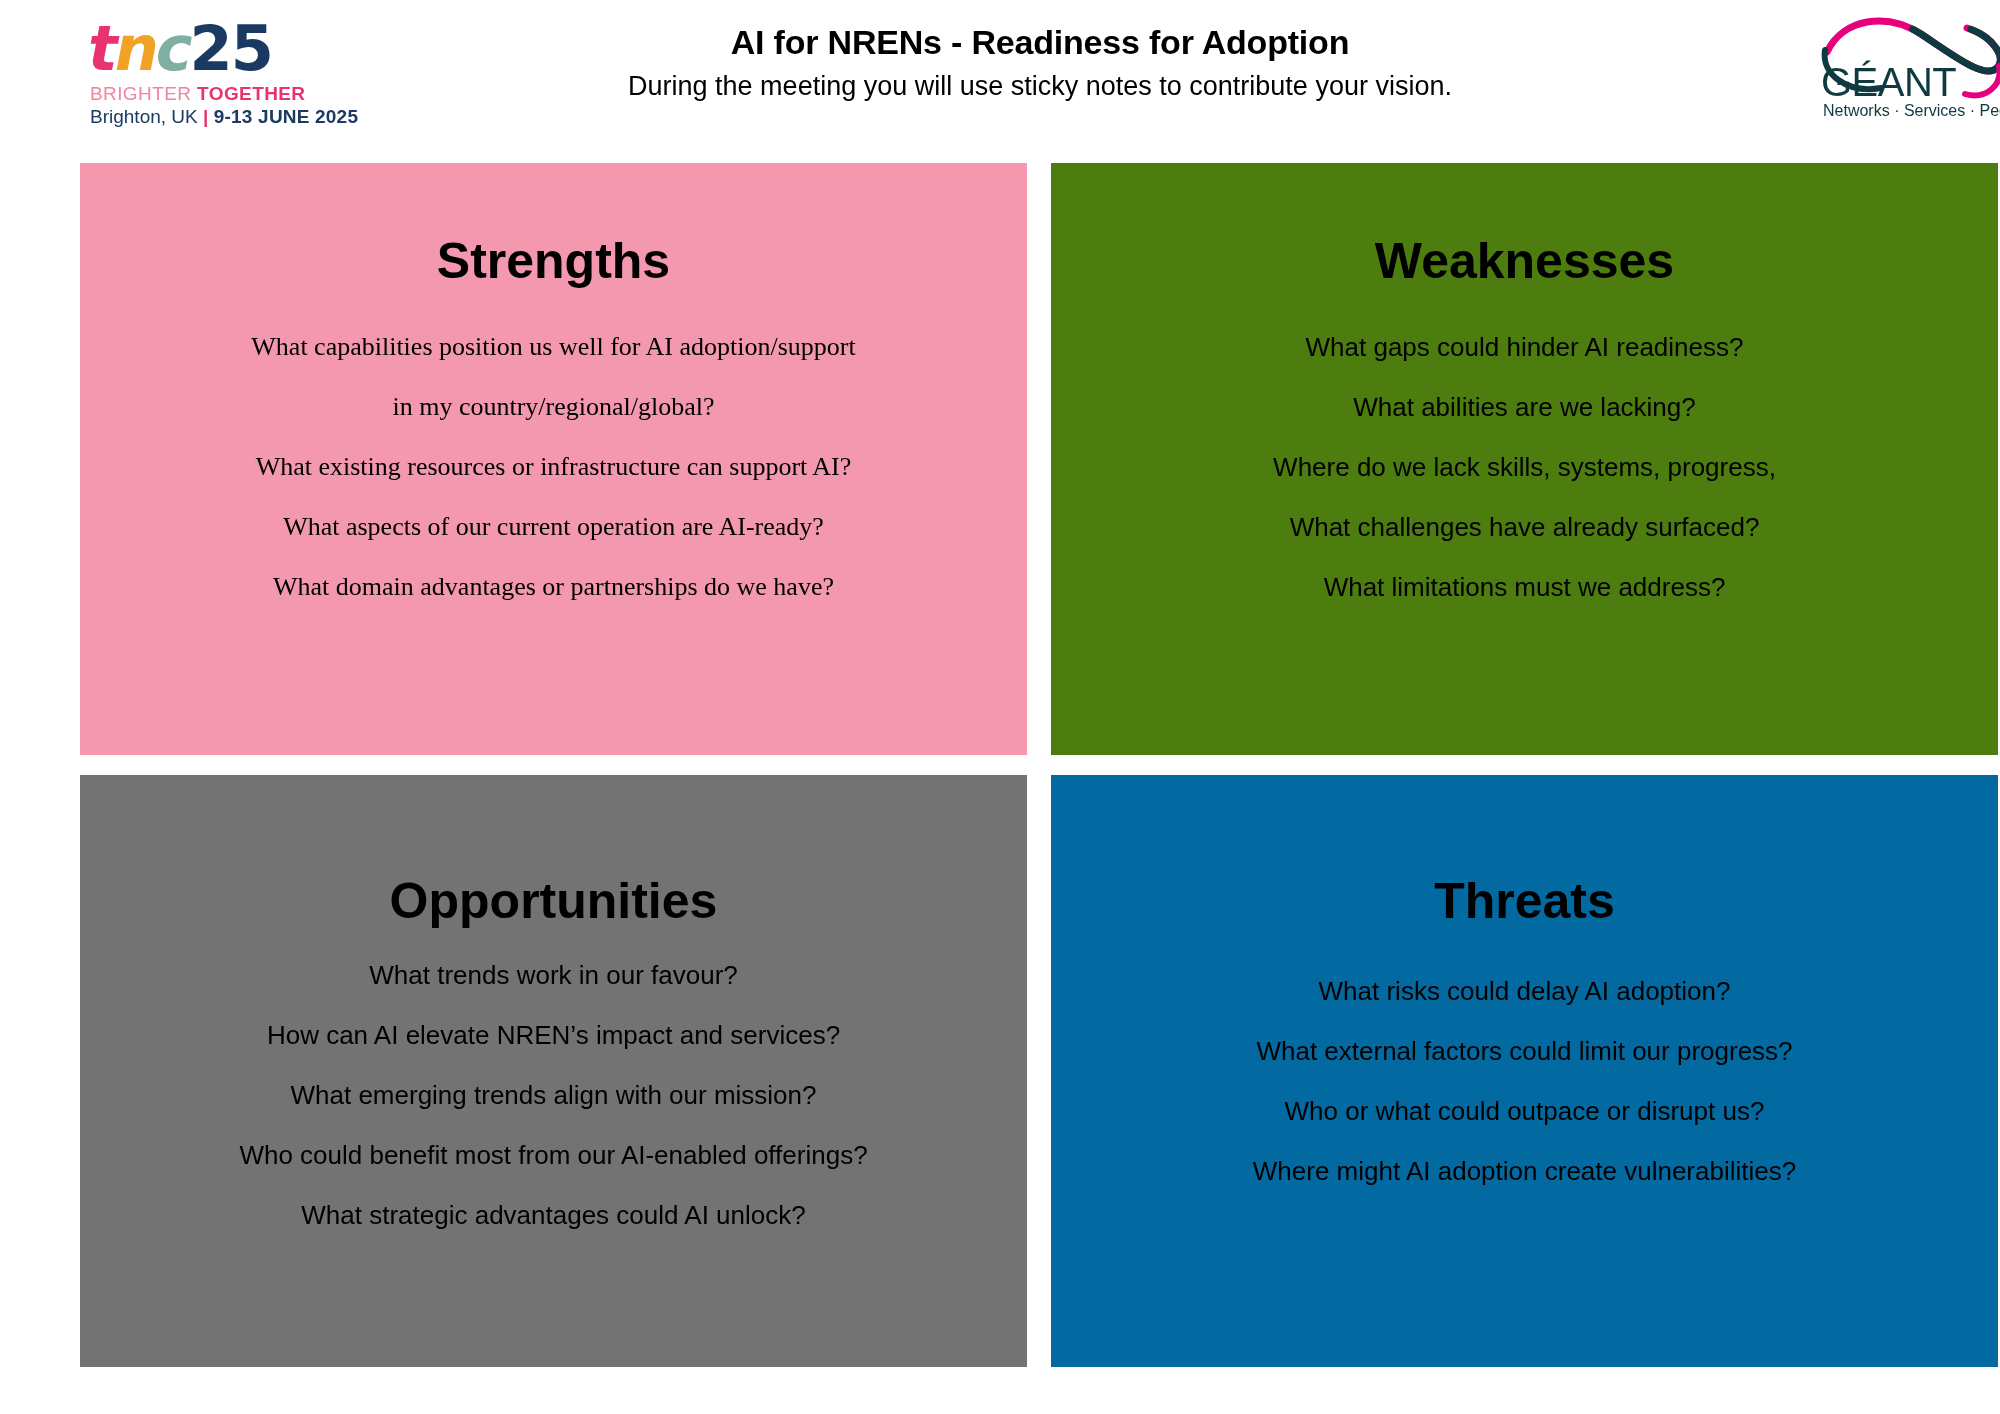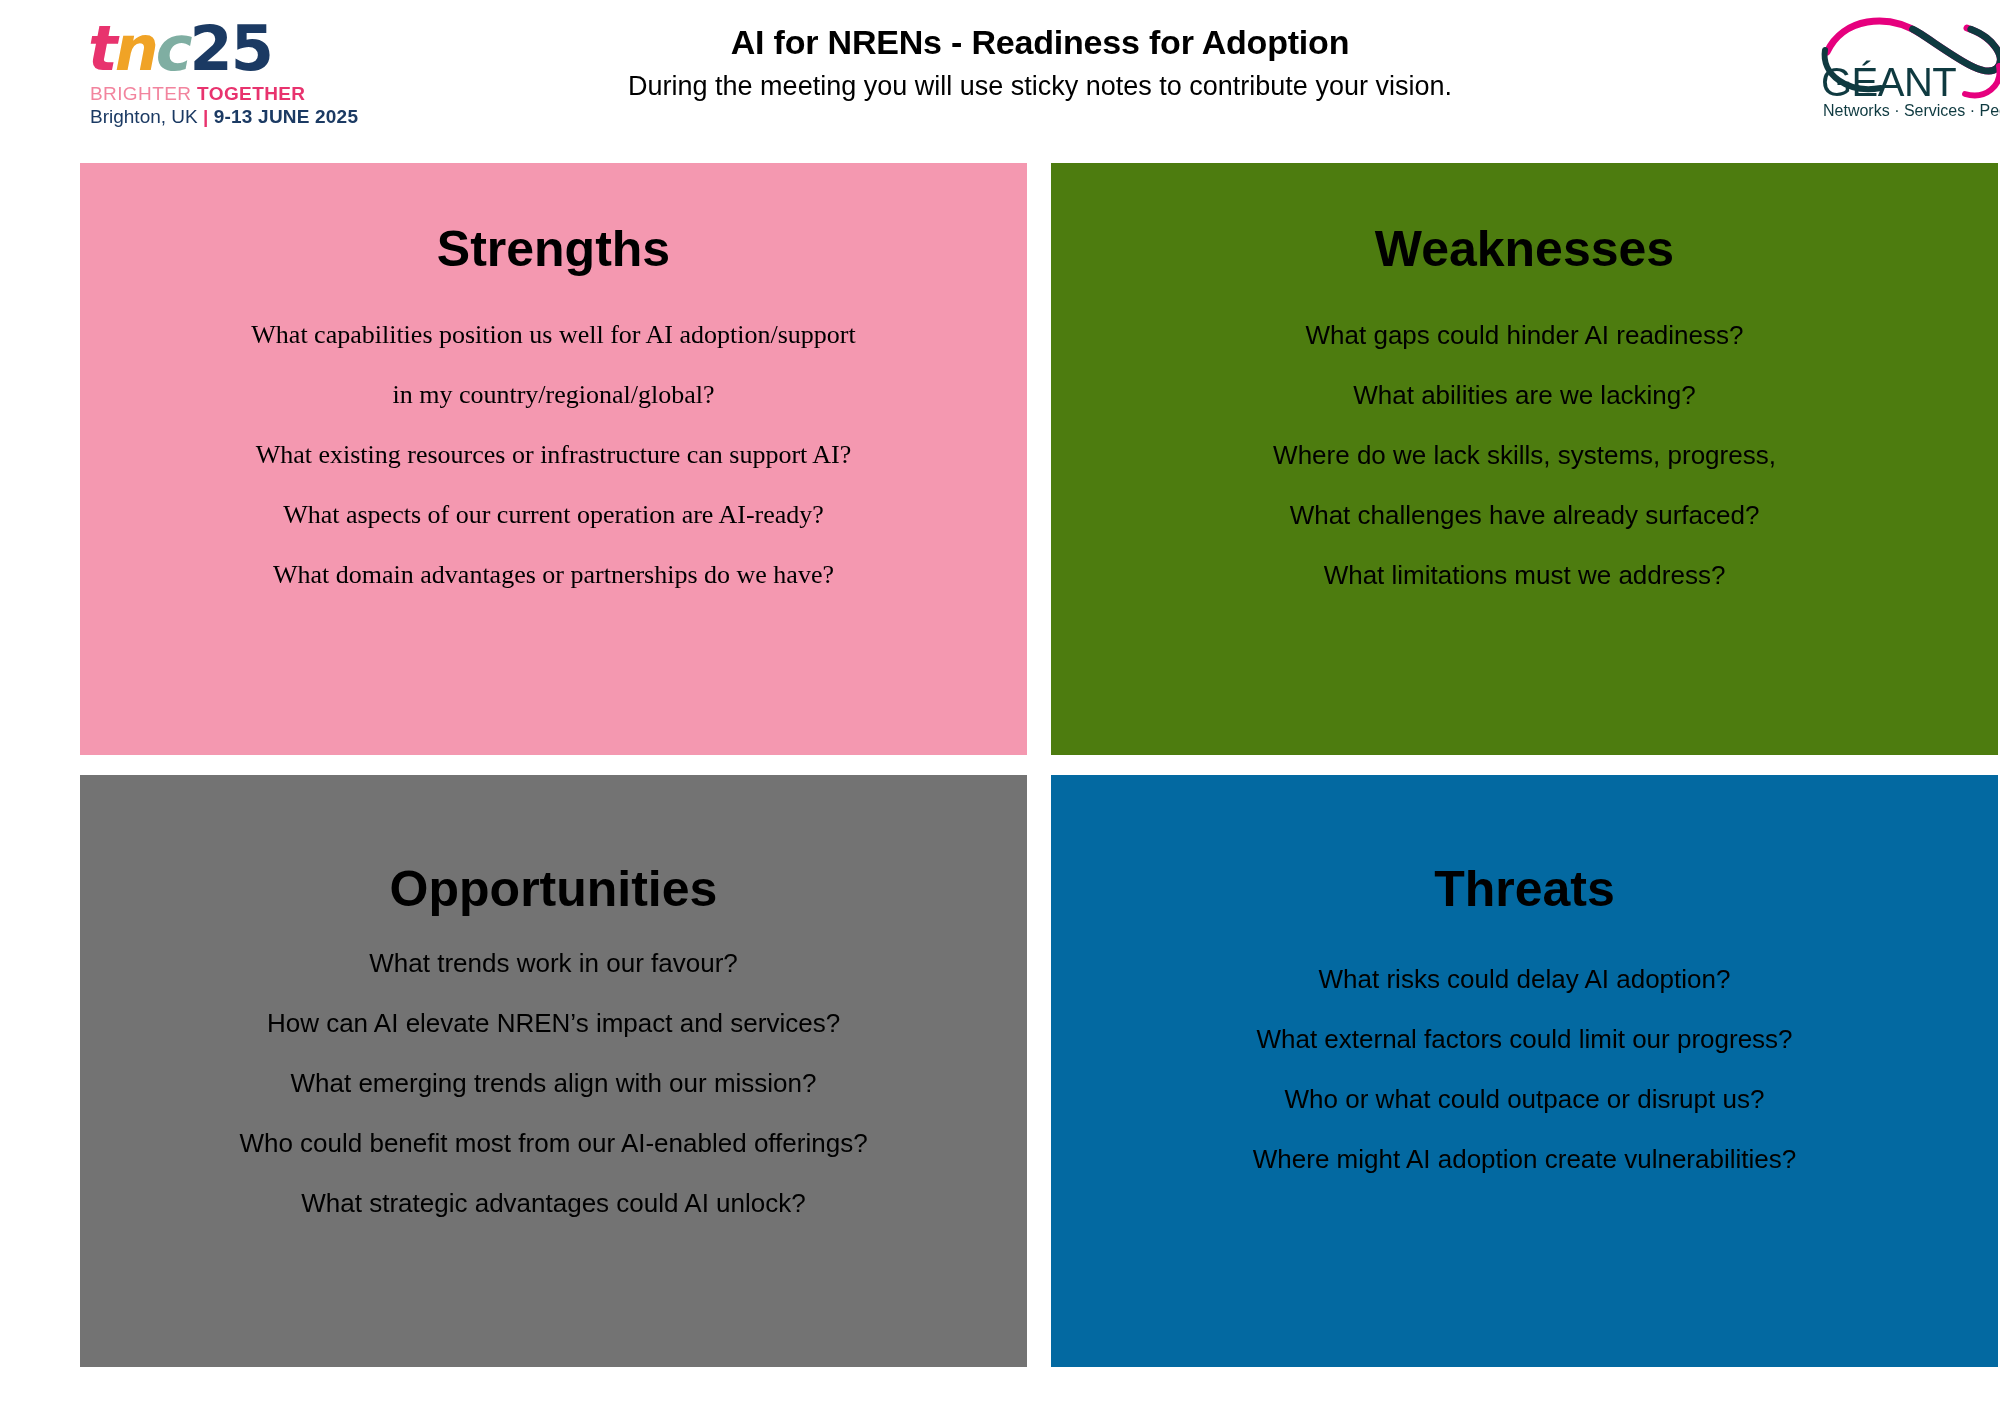--- a/index.html
+++ b/index.html
@@ -126,21 +126,21 @@
     left: 40px;
     top: 163px;
     width: 1918px;
     height: 1204px;
   }
   .quad {
     position: absolute;
     width: 947px;
     height: 592px;
     box-sizing: border-box;
-    padding: 24px 26px;
+    padding: 36px 26px;
     display: flex;
     flex-direction: column;
     align-items: center;
   }
   .quad.strengths     { left: 0;    top: 0;   background: #F498B0; }
   .quad.weaknesses    { left: 971px;top: 0;   background: #4d7c0f; }
   .quad.opportunities { left: 0;    top: 612px; background: #737373; }
   .quad.threats       { left: 971px;top: 612px; background: #0369a1; }
 
   .quad-title {

